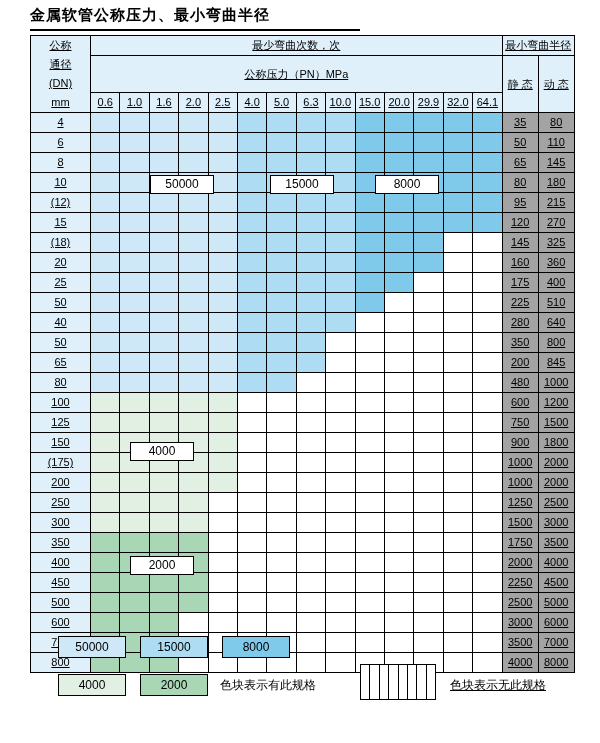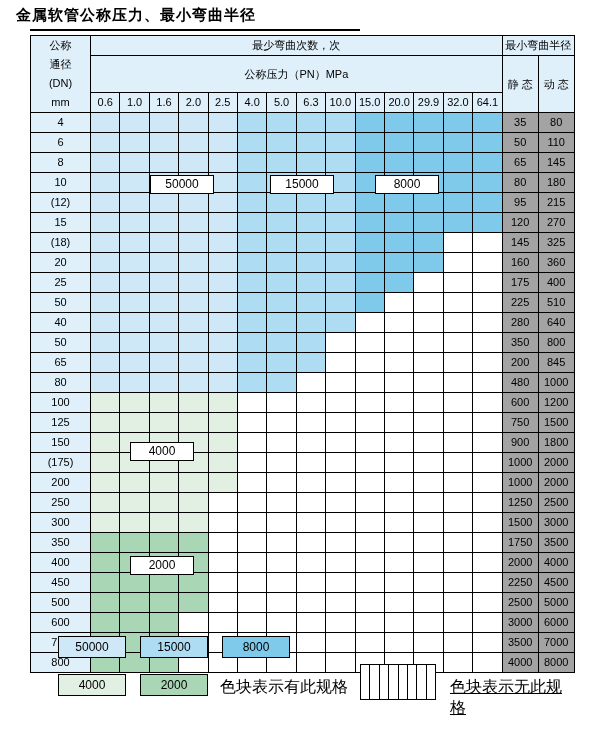--- a/index.html
+++ b/index.html
@@ -6,31 +6,32 @@
   body{
     width:600px;height:743px;
     background:#ffffff;
     font-family:"Liberation Sans","DejaVu Sans",sans-serif;
     font-size:11px;
     color:#000;
     position:relative;
     overflow:hidden;
   }
   #title{
-    position:absolute;left:16px;top:6px;
+    position:absolute;left:30px;top:6px;
     font-size:15px;font-weight:bold;
     letter-spacing:1px;
     font-family:"DejaVu Serif","Liberation Serif",serif;
   }
   #title-rule{
     position:absolute;left:30px;top:29px;width:330px;height:2px;background:#000;
   }
   #table-wrap{
     position:absolute;left:30px;top:35px;
     width:540px;
+    text-decoration:underline;
   }
   table.main{
     border-collapse:collapse;
     table-layout:fixed;
     width:540px;
     border:1px solid #000;
   }
   table.main td,table.main th{
     border:1px solid #000;
     padding:0;
@@ -68,21 +69,21 @@
   }
   .lg-box{
     position:absolute;border:1px solid #000;width:66px;height:20px;
     line-height:20px;text-align:center;font-size:12px;
   }
   .lg-b1{background:#cfe8f7;left:28px;top:4px;}
   .lg-b2{background:#aedcf2;left:110px;top:4px;}
   .lg-b3{background:#7fc9ea;left:192px;top:4px;}
   .lg-b4{background:#e2f0e4;left:28px;top:42px;}
   .lg-b5{background:#a9d6b4;left:110px;top:42px;}
-  .lg-text{position:absolute;font-size:16px;}
+  .lg-text{position:absolute;font-size:12px;}
   #lg-t1{left:190px;top:45px;}
   #lg-t2{left:420px;top:45px;text-decoration:underline;}
   #nogrid{
     position:absolute;left:330px;top:32px;width:74px;height:34px;
     border:1px solid #000;background:#fff;
     display:flex;
   }
   #nogrid div{flex:1;border-right:1px solid #000;}
   #nogrid div:last-child{border-right:none;}
 </style>

